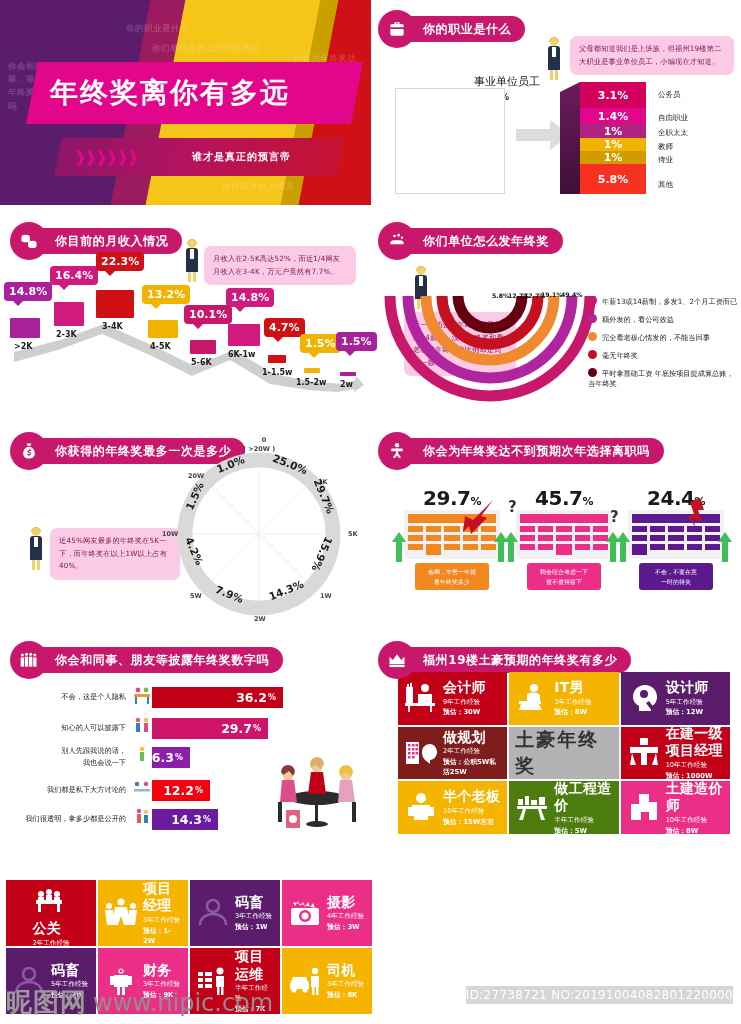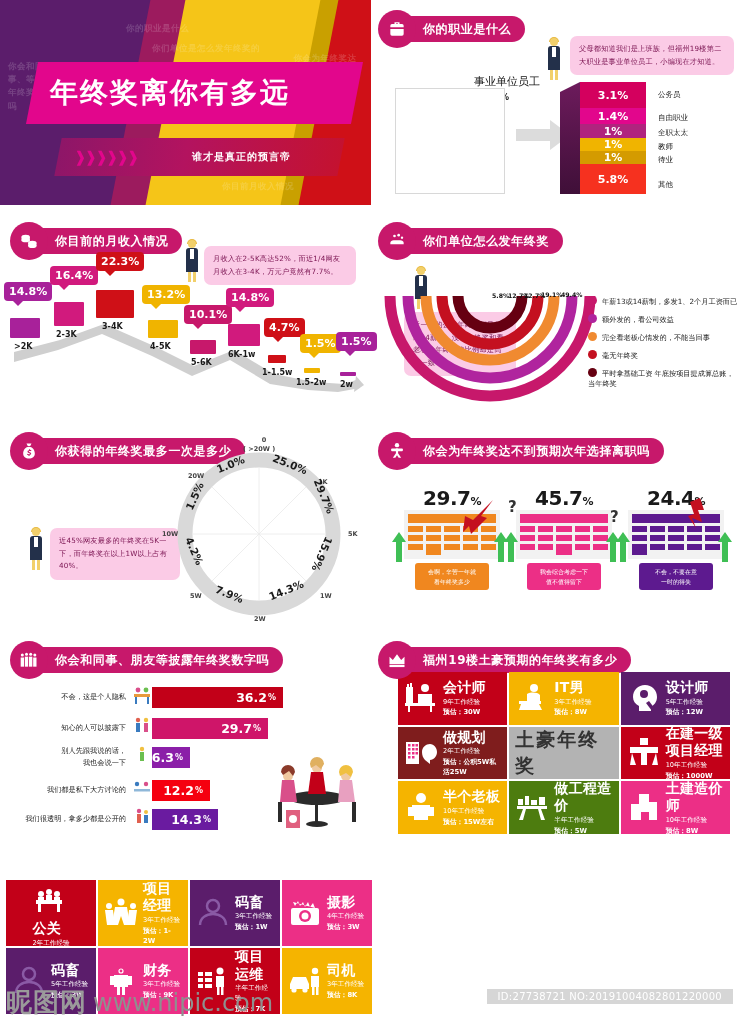--- a/index.html
+++ b/index.html
@@ -106,21 +106,21 @@
   .tile-exp{ font-size:6.6px; line-height:1.5; margin-top:1px; }
   .tile-est{ font-size:6.8px; font-weight:bold; line-height:1.5; }
   .tile-center{ display:flex; align-items:center; justify-content:center;
       font-size:19px; font-weight:bold; letter-spacing:2px; color:#333; }
 
   
   .wm{ position:absolute; left:6px; bottom:4px; display:flex; align-items:baseline; }
   .wm-cn{ font-size:26px; font-weight:bold; color:#9a9a9a; letter-spacing:1px; }
   .wm-url{ font-size:24px; color:#8f8f8f; margin-left:6px; }
   .id-tag{ position:absolute; right:8px; bottom:20px; background:#d6d6d6; color:#fff;
-      font-size:10px; padding:2px 11px; letter-spacing:.3px; }
+      font-size:12px; padding:2px 0; letter-spacing:.3px; }
 </style>
 </head>
 <body>
 
 <div class="hero">
   <div class="hero-slab slab-purple"></div>
   <div class="hero-slab slab-magenta"></div>
   <div class="hero-slab slab-gold"></div>
   <div class="hero-slab slab-gold2"></div>
   <div class="hero-slab slab-red"></div>

